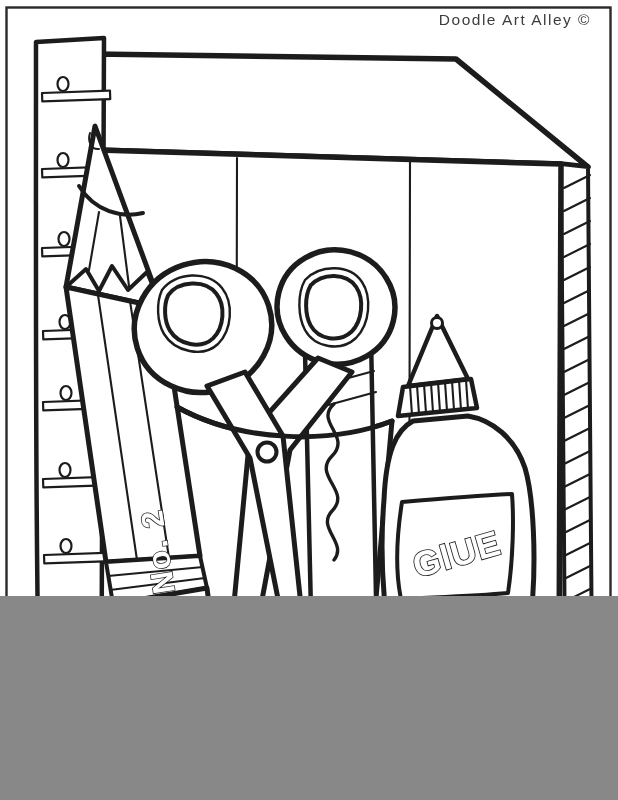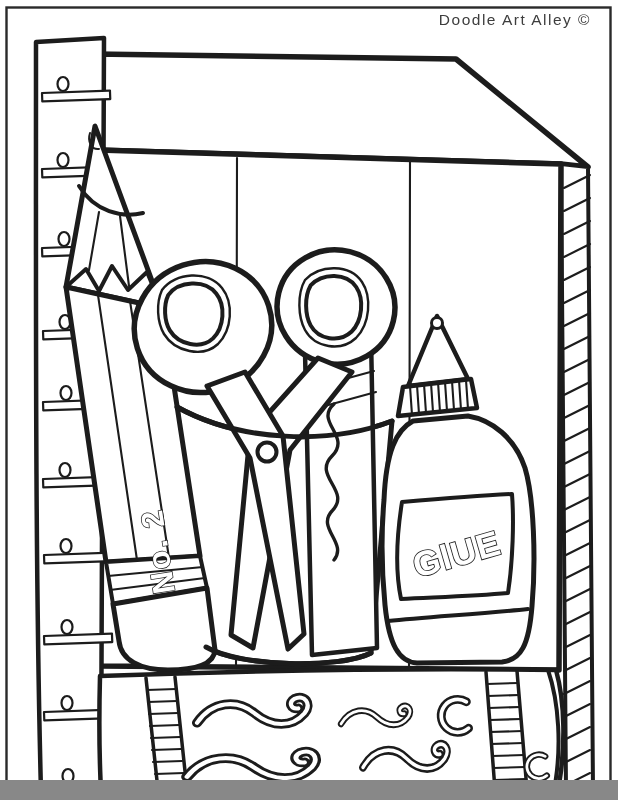--- a/index.html
+++ b/index.html
@@ -1,16 +1,16 @@
 <!DOCTYPE html>
 <html><head>
 <meta charset="utf-8">
 <style>
   html,body{margin:0;padding:0;background:#888;}
-  .stage{position:relative;width:618px;height:780px;background:#fff;overflow:hidden;
+  .stage{position:relative;width:618px;height:596px;background:#fff;overflow:hidden;
          font-family:"Liberation Sans",sans-serif;}
   svg{display:block;}
   .ln{fill:#fff;stroke:#1c1c1c;stroke-linejoin:round;stroke-linecap:round;}
   .nofill{fill:none;stroke:#1c1c1c;stroke-linejoin:round;stroke-linecap:round;}
   .thin{stroke:#1c1c1c;stroke-width:2.1;fill:none;stroke-linecap:round;}
   .ink-thick{stroke:#1c1c1c;stroke-width:8;fill:none;stroke-linecap:round;}
   .ink-thin{stroke:#fff;stroke-width:3.4;fill:none;stroke-linecap:round;}
   .credit{font-size:15.5px;letter-spacing:1.5px;fill:#3d3d3d;}
   .outline-txt{font-weight:bold;fill:#fff;stroke:#1c1c1c;paint-order:stroke fill;}
 </style>

